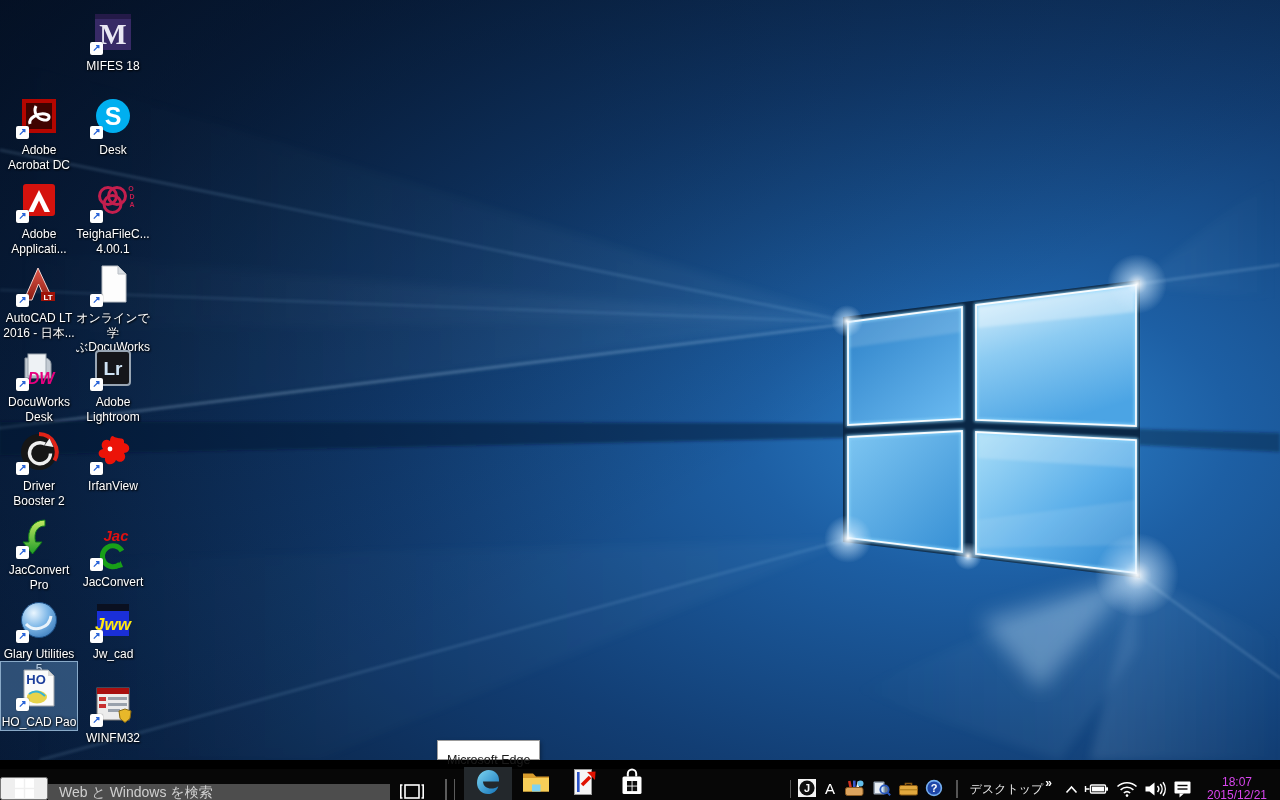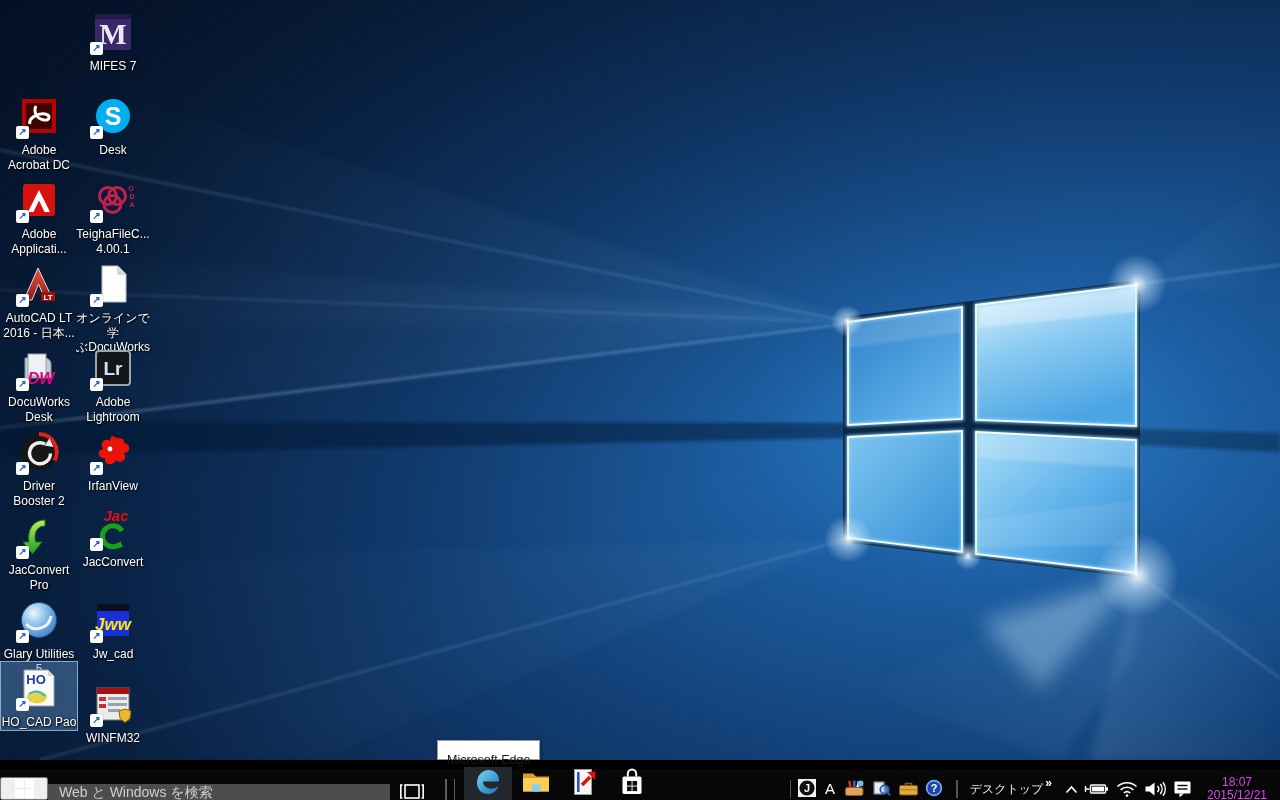--- a/index.html
+++ b/index.html
@@ -183,21 +183,21 @@
 
       <div class="cell" style="left: 75px; top: 6px;">
         <div class="icon-art">
           <svg viewBox="0 0 48 48">
             <rect x="6" y="6" width="36" height="36" fill="#372a66"></rect>
             <rect x="6" y="6" width="36" height="5" fill="#241a48"></rect>
             <text x="24" y="36" text-anchor="middle" font-size="29" font-weight="bold" fill="#e9e7f4" font-family="Liberation Serif,serif">M</text>
           </svg>
           <span class="badge">↗</span>
         </div>
-        <div class="icon-label">MIFES 7</div>
+        <div class="icon-label">MIFES 18</div>
       </div>
       <div class="cell" style="left: 1px; top: 90px;">
         <div class="icon-art">
           <svg viewBox="0 0 48 48">
             <rect x="7" y="7" width="34" height="34" fill="#b40600"></rect>
             <rect x="11" y="11" width="26" height="26" fill="#400300"></rect>
             <path d="M15 32 C13 26 23 21 30 22 C36 23 35 29 29 28 C22 27 18 20 21 14" stroke="#fff" stroke-width="3" fill="none"></path>
           </svg>
           <span class="badge">↗</span>
         </div>
@@ -328,21 +328,21 @@
                 <stop offset="1" stop-color="#1f9c28"></stop>
               </linearGradient>
             </defs>
             <path d="M30 8 C18 8 12 18 14 30 L8 30 L17.5 42 L27 30 L20.5 30 C18.5 20 22.5 14 30 14 Z" fill="url(#g_xc)" stroke="#0e7a1a"></path>
           </svg>
           <span class="badge">↗</span>
         </div>
         <div class="icon-label">JacConvert
 Pro</div>
       </div>
-      <div class="cell" style="left: 75px; top: 502px;">
+      <div class="cell" style="left: 75px; top: 522px;">
         <div class="icon-art">
           <svg viewBox="0 0 48 48">
             <text x="27" y="17" text-anchor="middle" font-size="15" font-weight="bold" font-style="italic" fill="#e01010">Jac</text>
             <path d="M33 27 a10.5 10.5 0 1 0 -2 13" stroke="#18a018" stroke-width="5" fill="none"></path>
             <polygon points="34,43 26,45 31.5,37" fill="#18a018"></polygon>
           </svg>
           <span class="badge">↗</span>
         </div>
         <div class="icon-label">JacConvert</div>
       </div>

